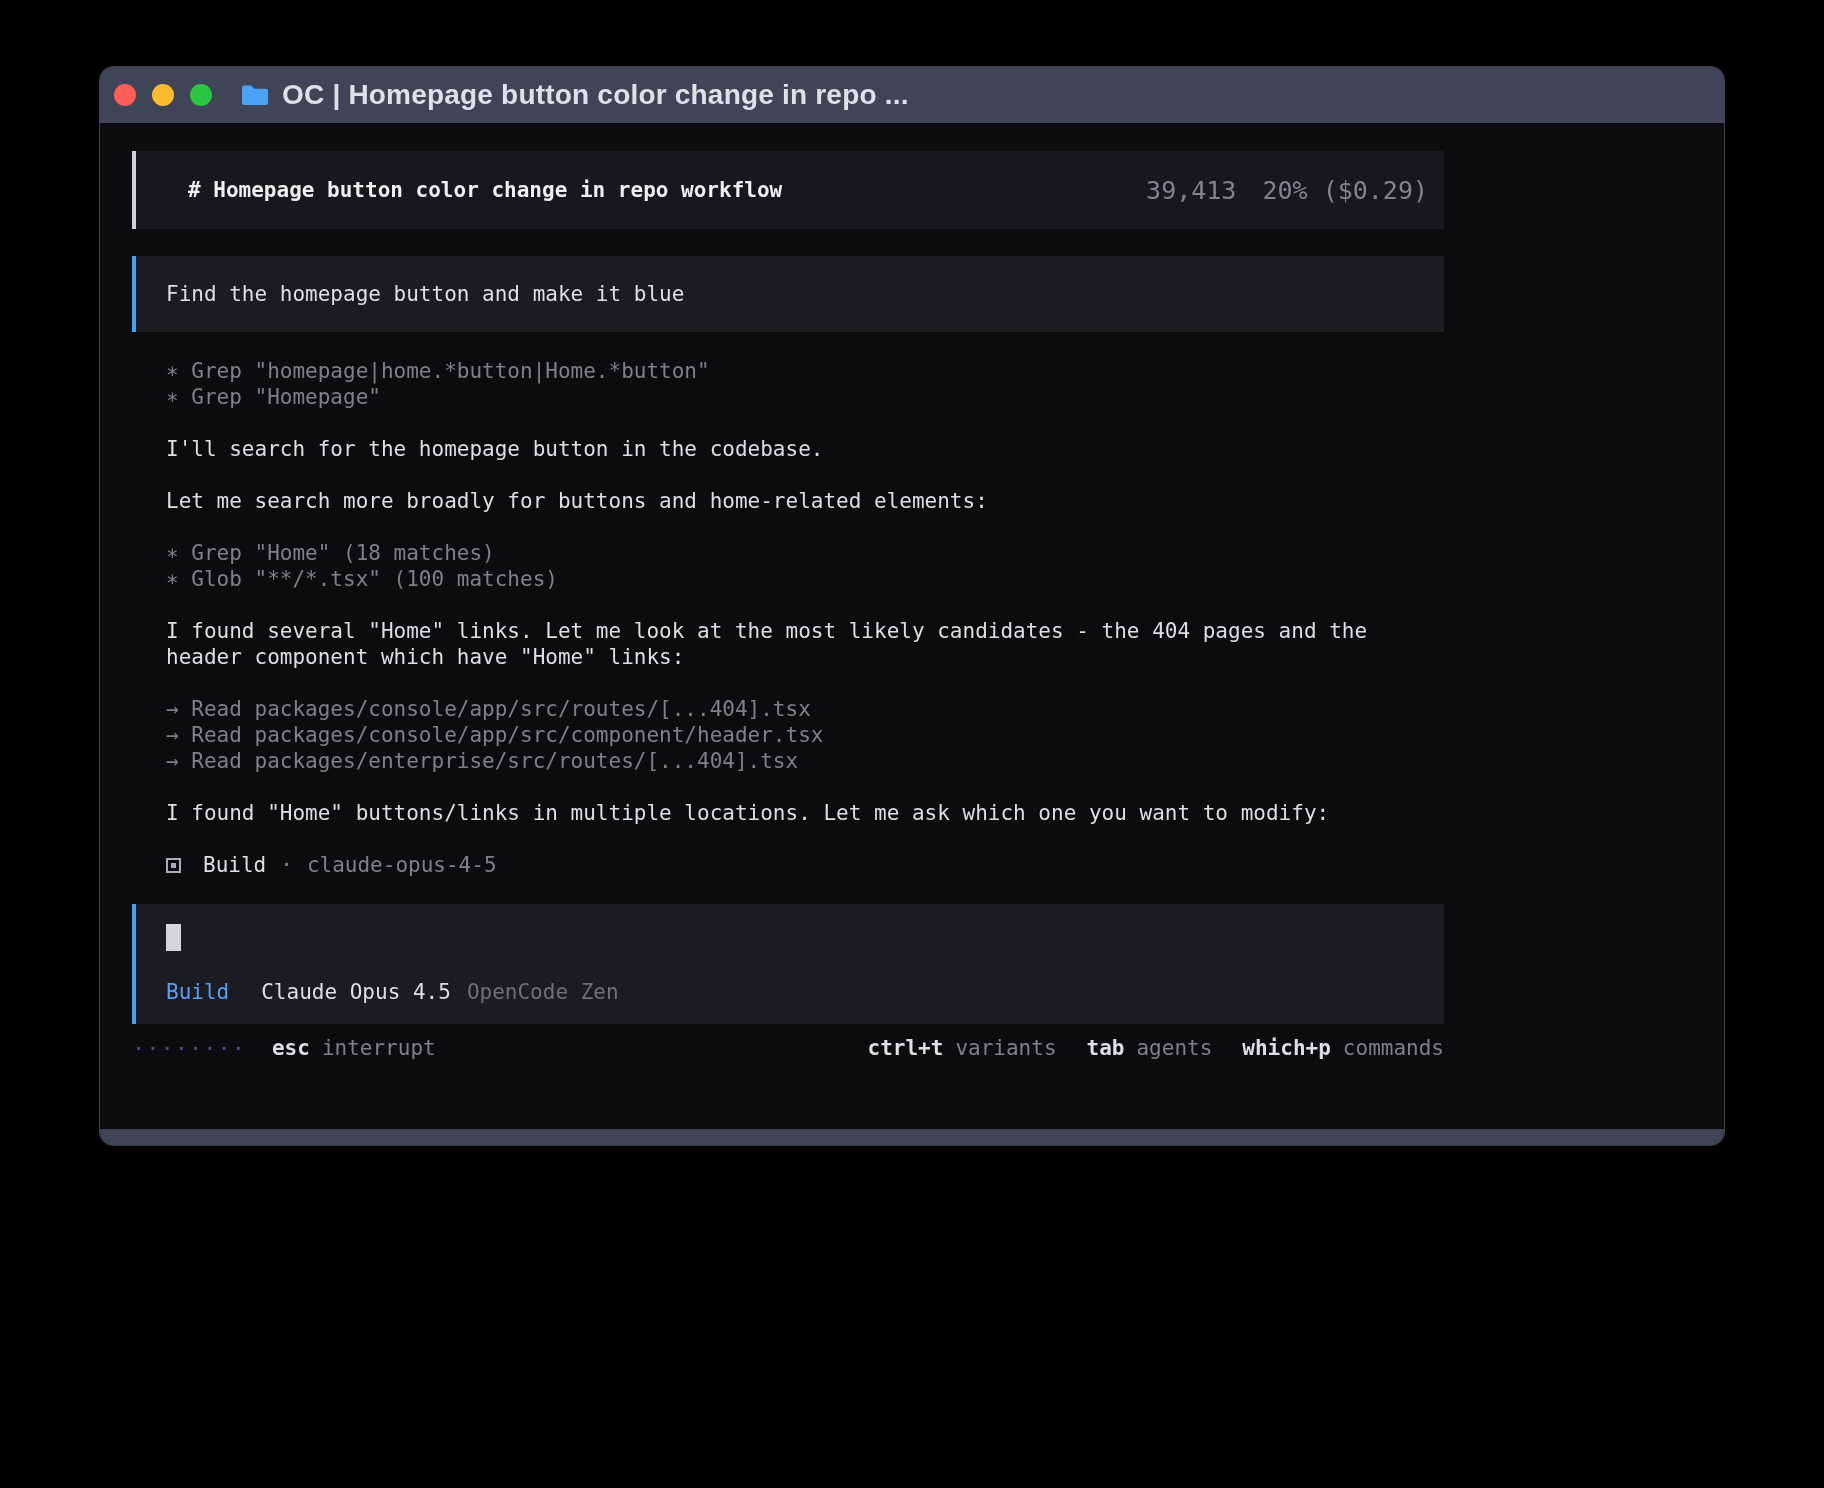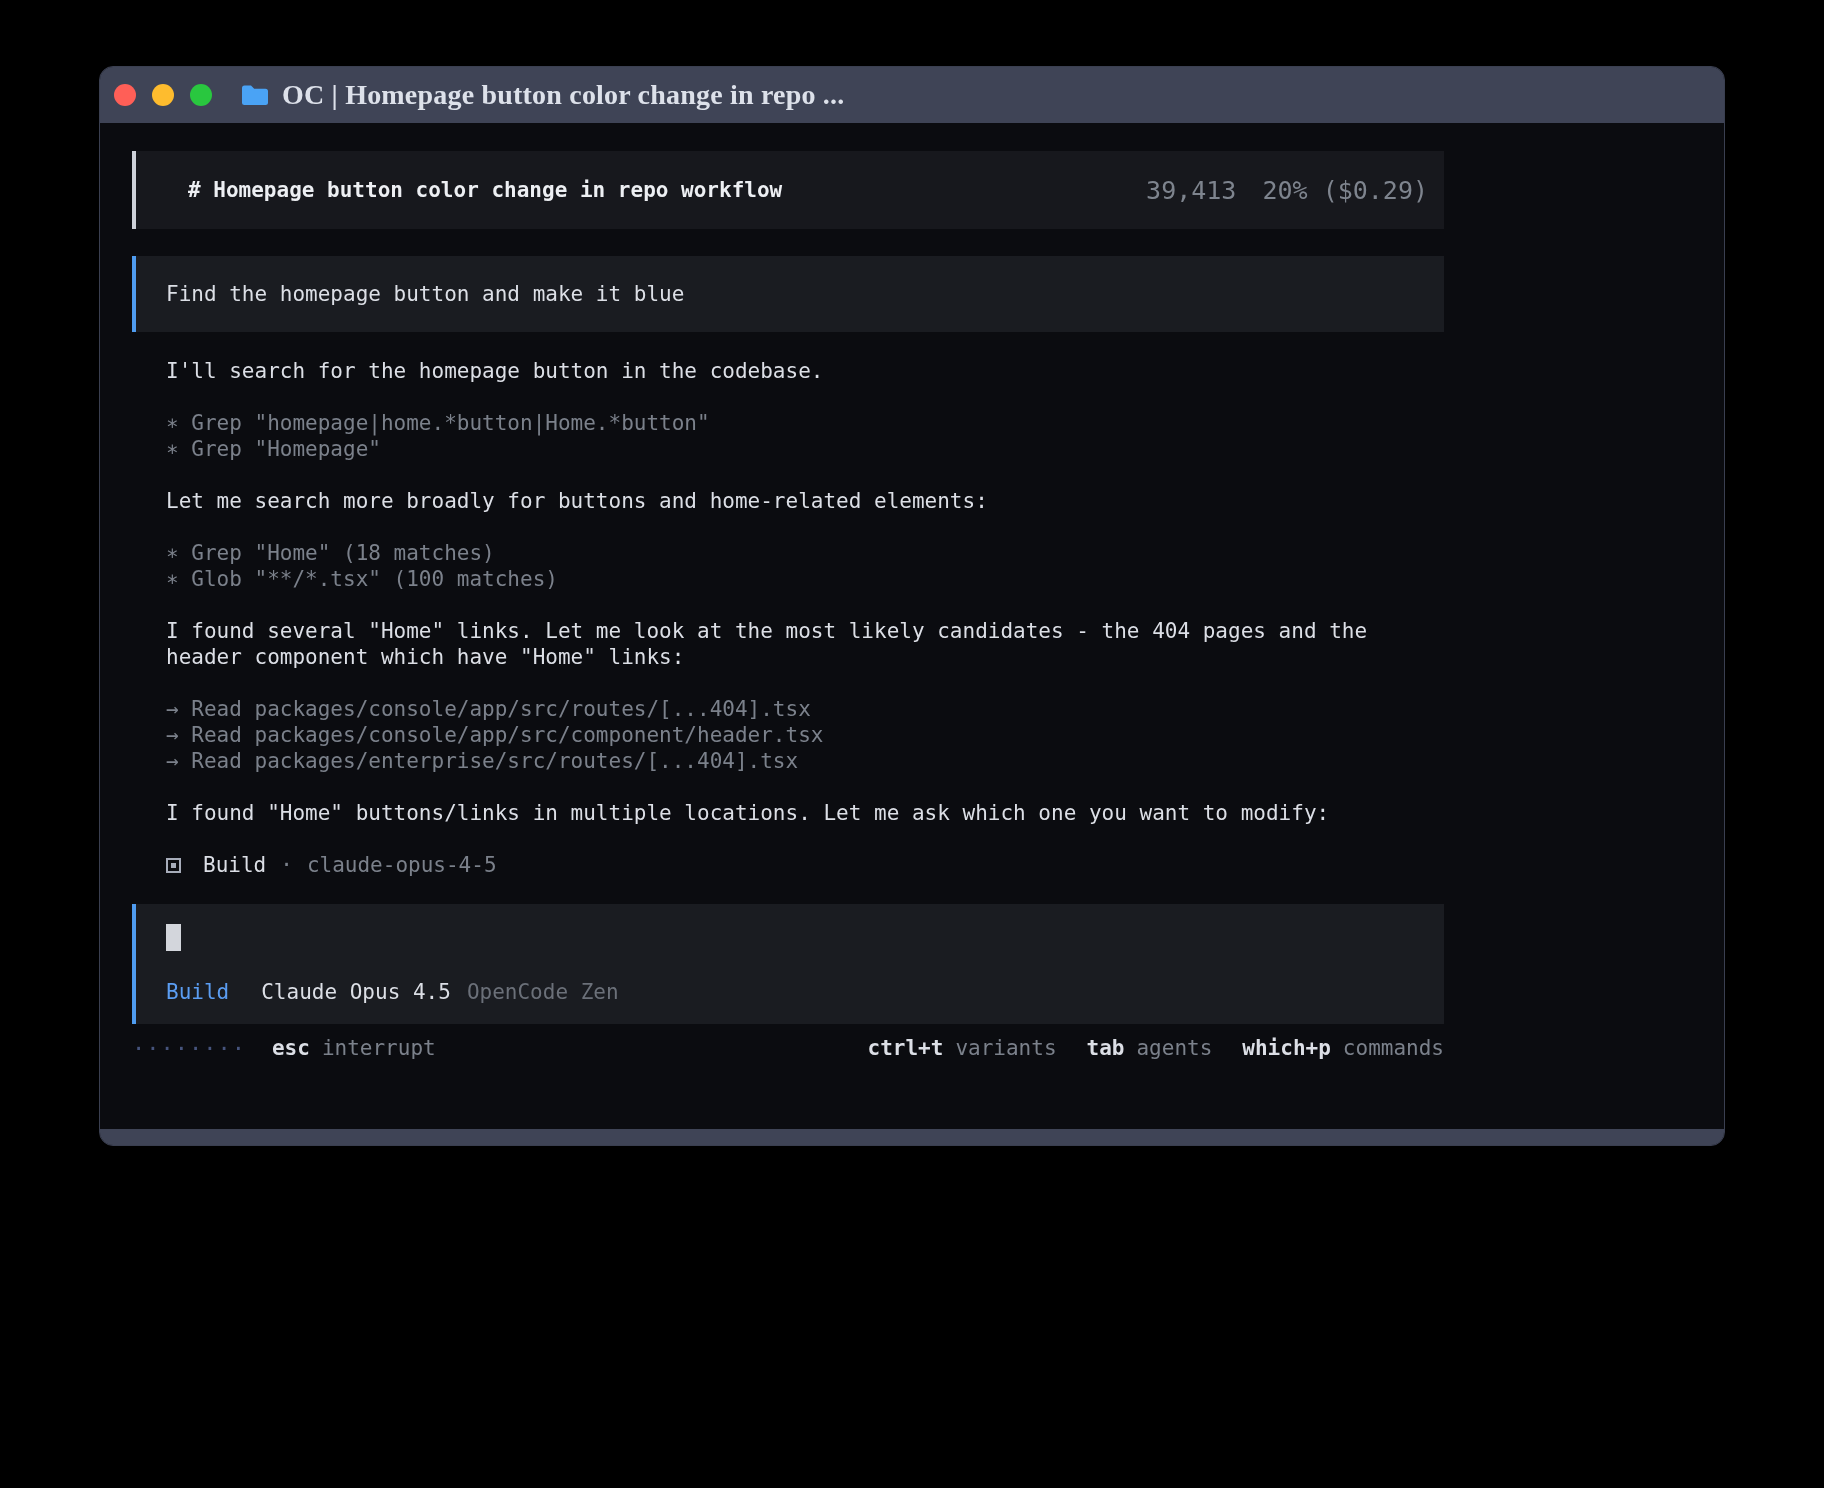--- a/index.html
+++ b/index.html
@@ -20,21 +20,21 @@
     height:56px; flex:0 0 56px; background:#3f4456;
     display:flex; align-items:center; padding-left:14px;
   }
   .lights { display:flex; align-items:center; gap:16px; }
   .light { width:22px; height:22px; border-radius:50%; display:inline-block; }
   .light.red    { background:#ff5f57; }
   .light.yellow { background:#febc2e; }
   .light.green  { background:#29c73f; }
   .folder { margin-left:28px; display:flex; align-items:center; }
   .wtitle {
-    margin-left:12px; font-family:Liberation Serif, serif;
+    margin-left:12px; font-family:Liberation Sans, sans-serif;
     font-weight:bold; font-size:28px; color:#dde1ea; letter-spacing:0.2px;
     white-space:nowrap;
   }
   
   .content { flex:1 1 auto; background:#0b0c10; padding-top:28px; }
   .column { margin-left:32px; width:1312px; }
   .session-header {
     height:78px; background:#17181d; border-left:4px solid #ced2da;
     display:flex; align-items:center; justify-content:space-between;
     padding-left:52px; padding-right:16px;
@@ -114,26 +114,26 @@
             <span>39,413</span>
             <span>20% ($0.29)</span>
           </span>
         </div>
 
         <div class="user-message">
           <span>Find the homepage button and make it blue</span>
         </div>
 
         <div class="body">
-          <div class="para text">I'll search for the homepage button in the codebase.</div>
-
           <div class="para dim">
             <div>∗ Grep "homepage|home.*button|Home.*button"</div>
             <div>∗ Grep "Homepage"</div>
           </div>
+
+          <div class="para text">I'll search for the homepage button in the codebase.</div>
 
           <div class="para text">Let me search more broadly for buttons and home-related elements:</div>
 
           <div class="para dim">
             <div>∗ Grep "Home" (18 matches)</div>
             <div>∗ Glob "**/*.tsx" (100 matches)</div>
           </div>
 
           <div class="para text">I found several "Home" links. Let me look at the most likely candidates - the 404 pages and the header component which have "Home" links:</div>
 

